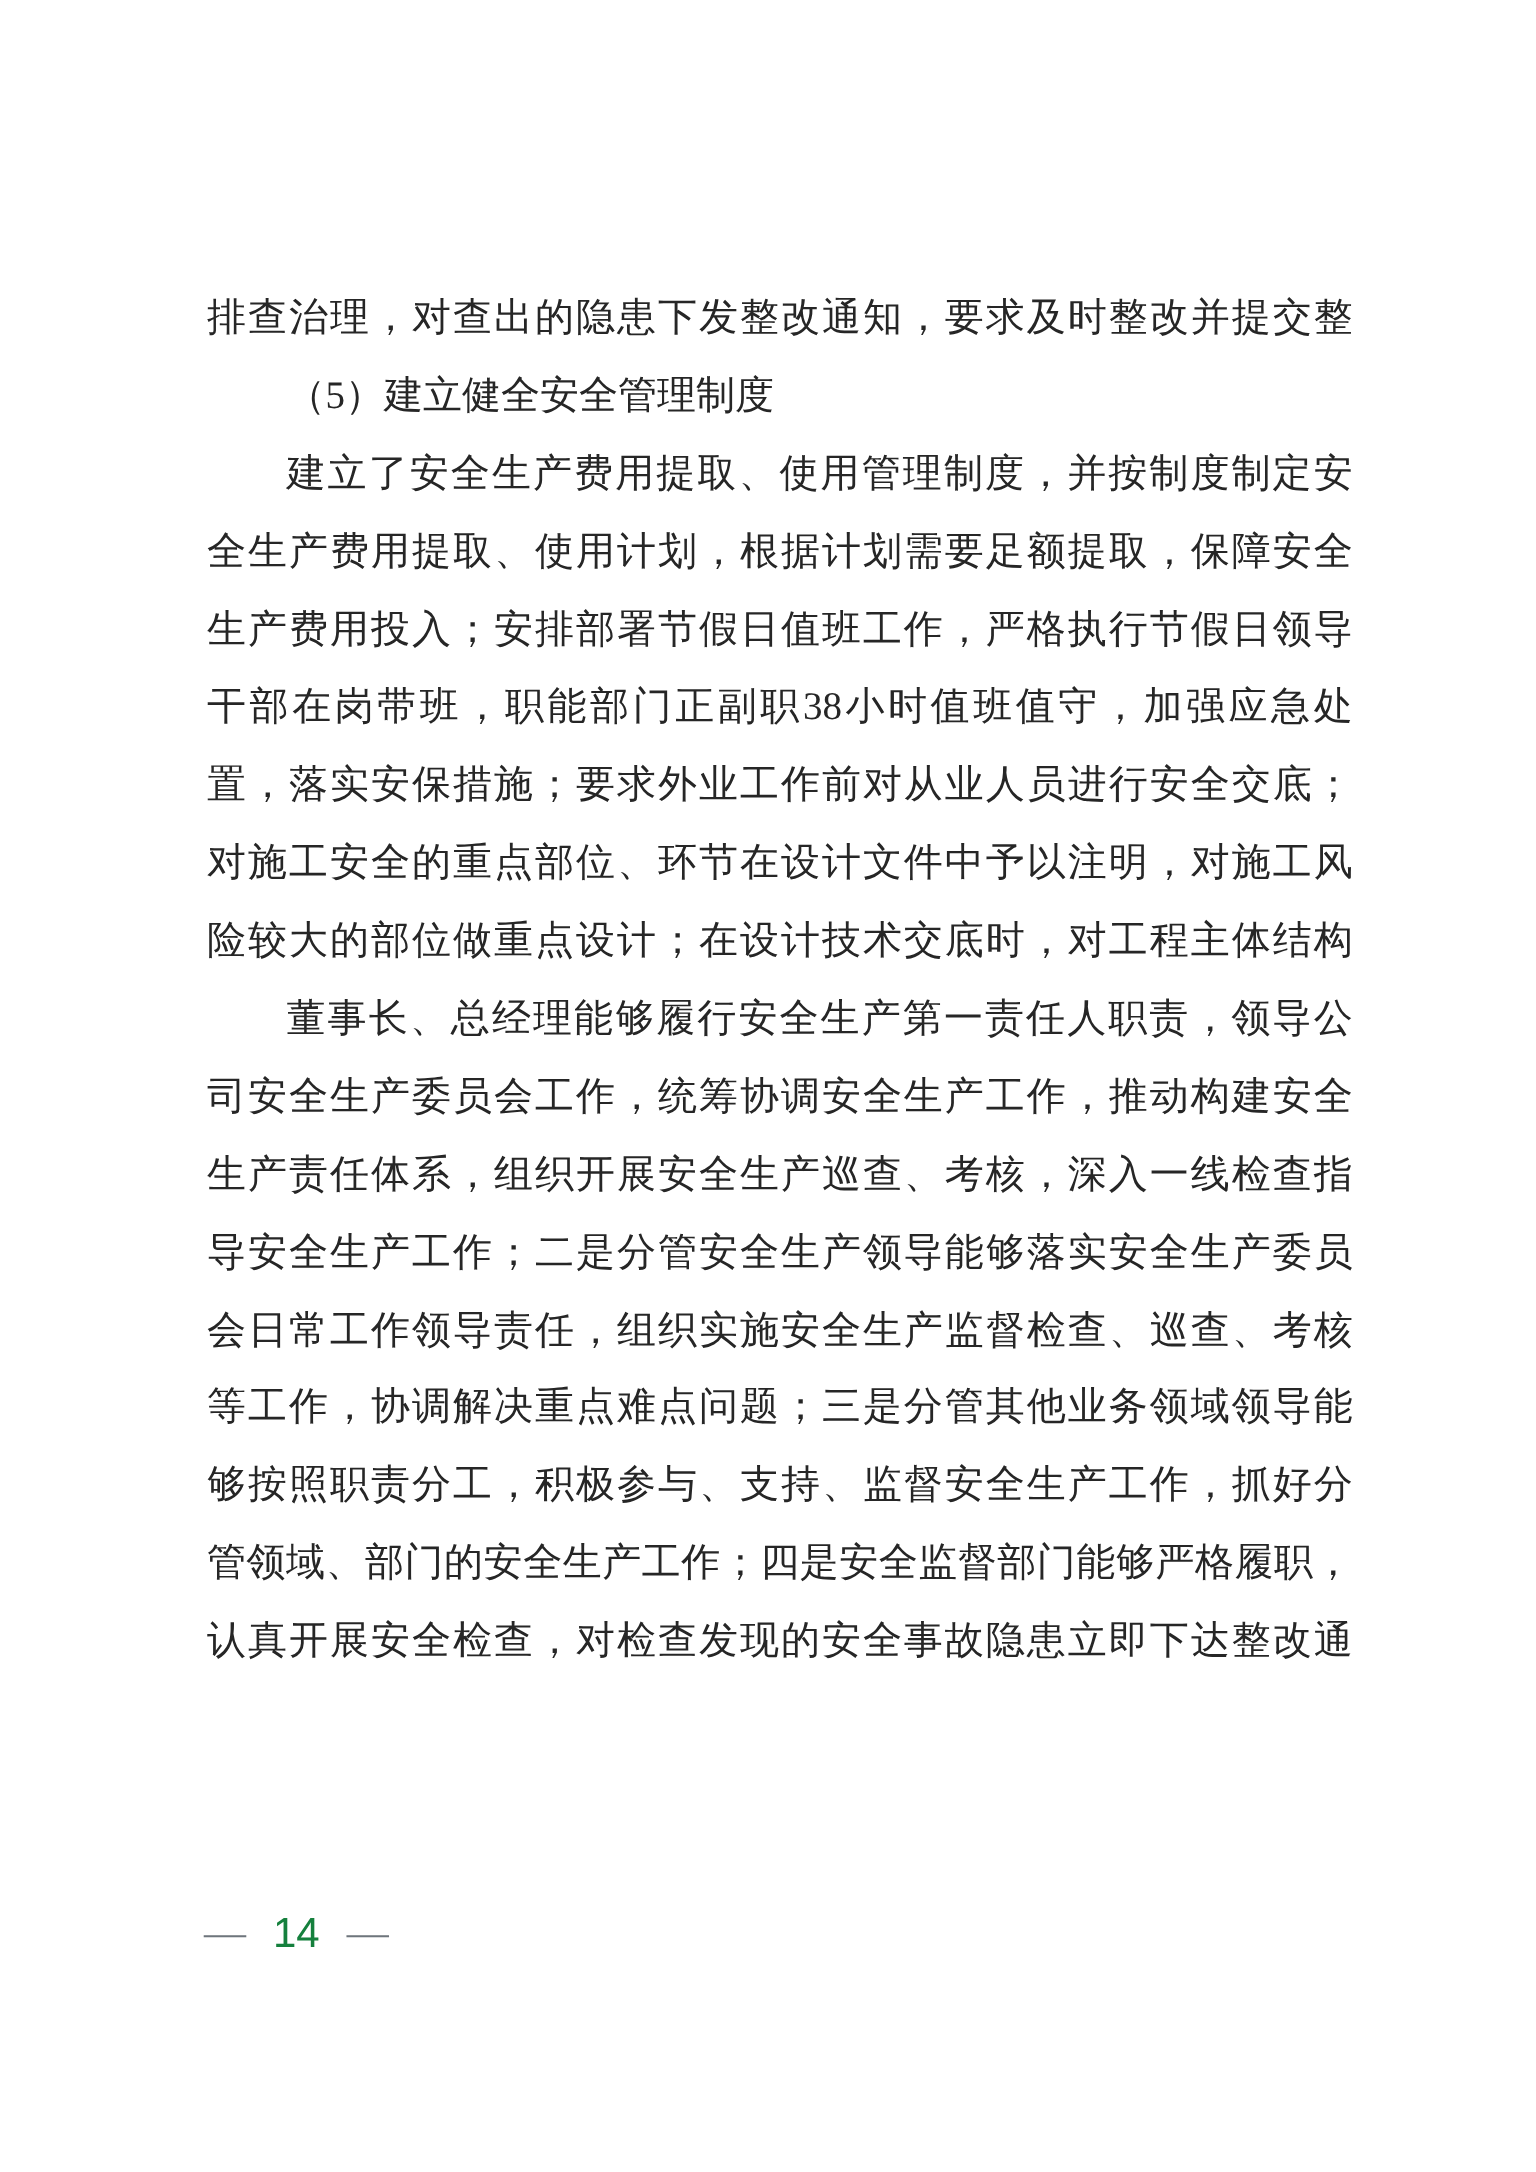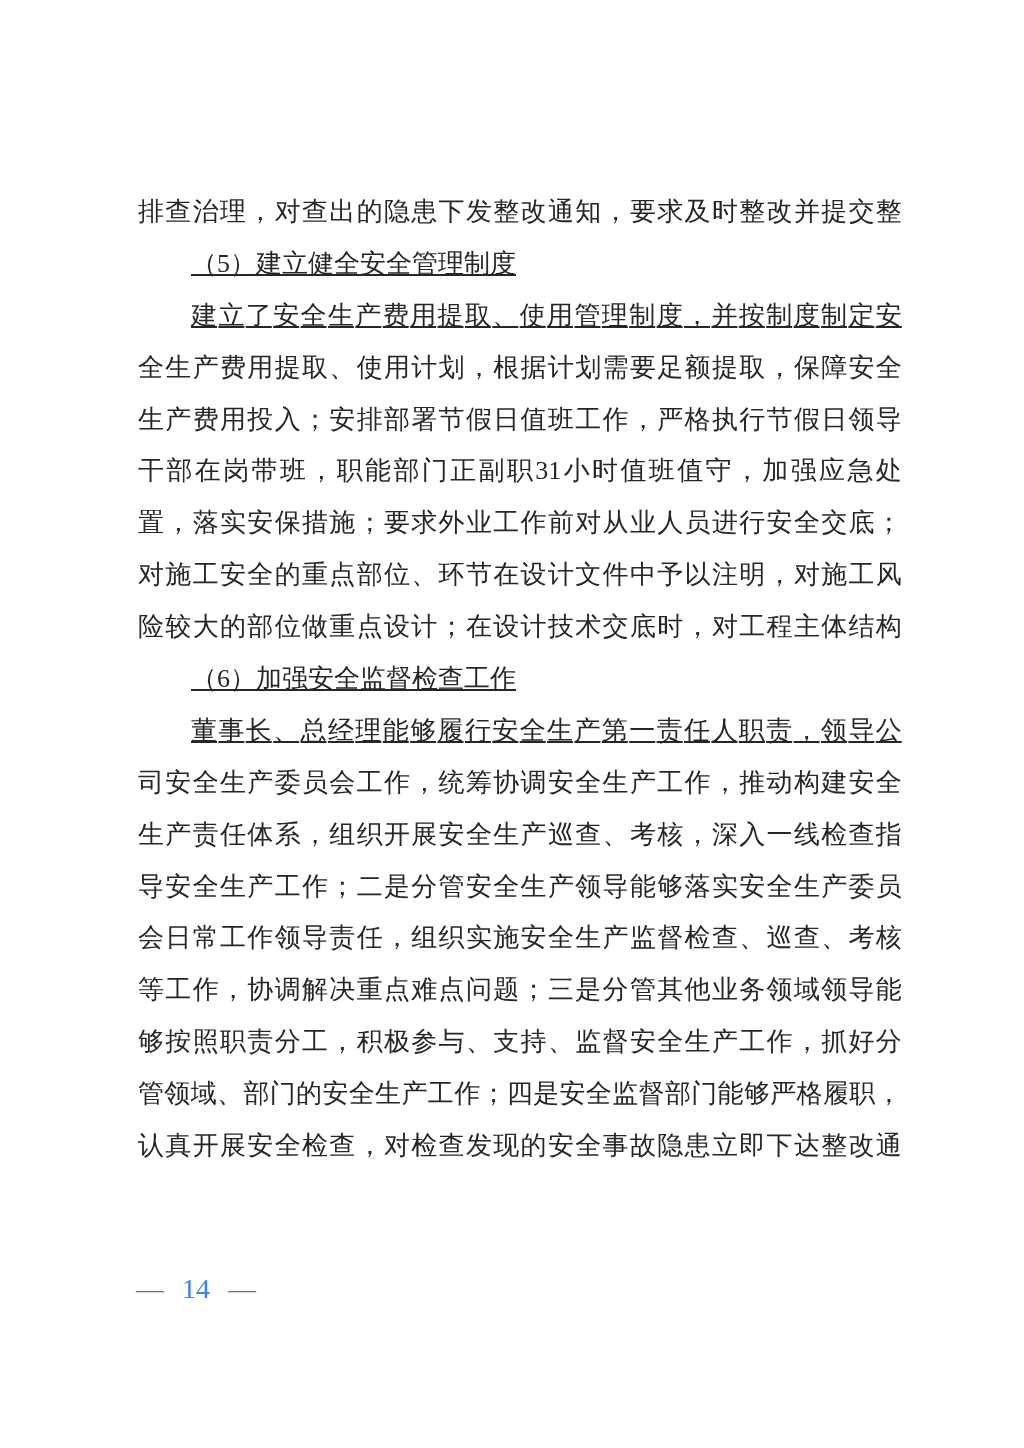--- a/index.html
+++ b/index.html
@@ -32,41 +32,41 @@
   }
   
   .line.j {
     display: flex;
     justify-content: space-between;
     align-items: baseline;
     white-space: normal;
   }
   .line.j span { display: inline-block; }
   
-  .line.ind { text-indent: 53px; text-decoration: underline; }
+  .line.ind { text-indent: 53px; }
   .line.j.ind { text-indent: 0; padding-left: 53px; }
   .footer {
     position: absolute;
     left: 136px;
     top: 1272px;
     height: 34px;
     font-size: 28px;
     line-height: 34px;
     color: #2e2e2e;
     display: flex;
     align-items: center;
   }
   .footer .dash {
     color: #6e757c;
     letter-spacing: 0;
   }
   .footer .num {
-    color: #3b82f6;
+    color: #15803d;
     margin: 0 18px;
-    font-family: Liberation Serif, serif;
+    font-family: Liberation Sans, sans-serif;
   }
 </style>
 </head>
 <body>
 
 <div class="page">
   <div class="textblock">
     <div class="line j">
         <span>排</span>
         <span>查</span>
@@ -194,21 +194,21 @@
         <span>带</span>
         <span>班</span>
         <span>，</span>
         <span>职</span>
         <span>能</span>
         <span>部</span>
         <span>门</span>
         <span>正</span>
         <span>副</span>
         <span>职</span>
-        <span>31</span>
+        <span>38</span>
         <span>小</span>
         <span>时</span>
         <span>值</span>
         <span>班</span>
         <span>值</span>
         <span>守</span>
         <span>，</span>
         <span>加</span>
         <span>强</span>
         <span>应</span>
@@ -298,21 +298,20 @@
         <span>时</span>
         <span>，</span>
         <span>对</span>
         <span>工</span>
         <span>程</span>
         <span>主</span>
         <span>体</span>
         <span>结</span>
         <span>构</span>
       </div>
-    <div class="line ind">（6）加强安全监督检查工作</div>
     <div class="line j ind">
         <span>董</span>
         <span>事</span>
         <span>长</span>
         <span>、</span>
         <span>总</span>
         <span>经</span>
         <span>理</span>
         <span>能</span>
         <span>够</span>

